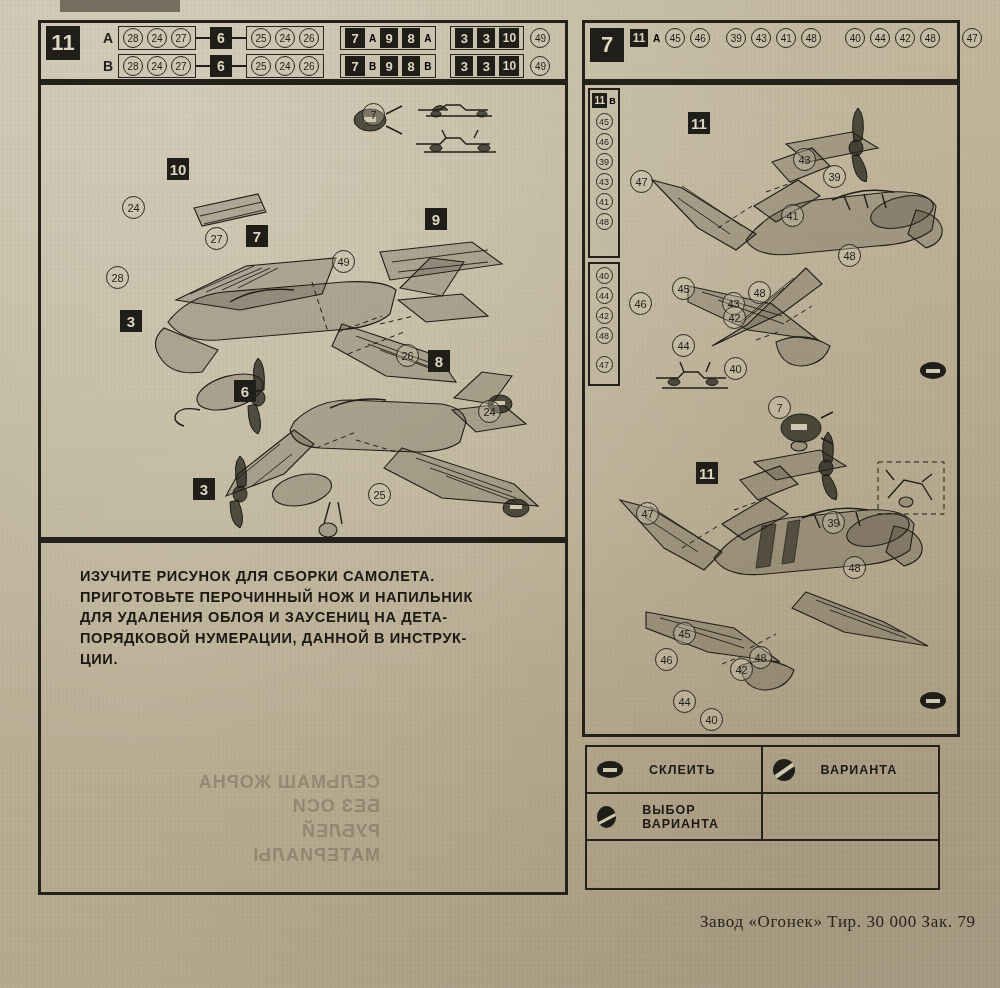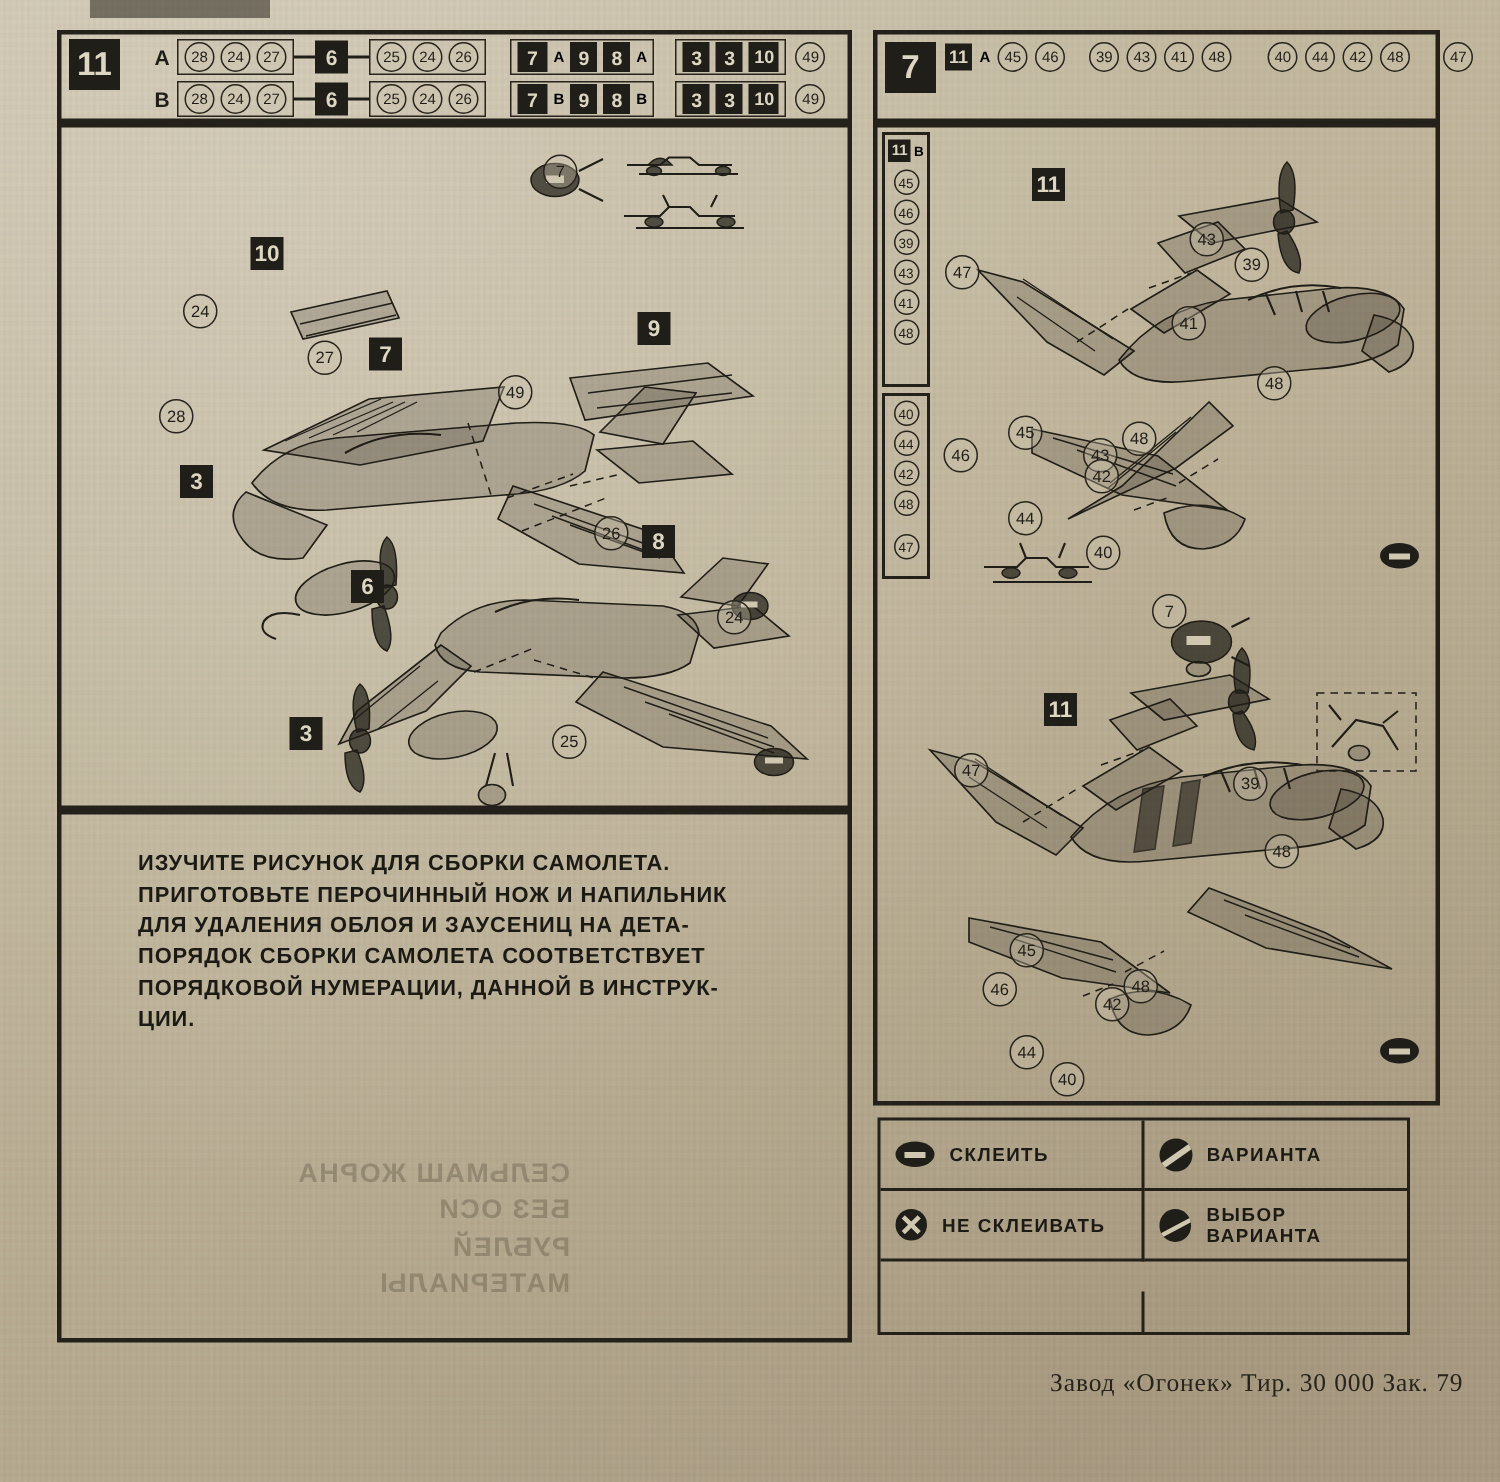--- a/index.html
+++ b/index.html
@@ -92,21 +92,21 @@
   .blk {
     background: #201e18;
     color: #ddd6c2;
     display:flex; align-items:center; justify-content:center;
     font-weight:bold;
   }
 
   
   #instructions {
     position: absolute;
-    left: 92px;
+    left: 80px;
     top: 566px;
     width: 470px;
     color: #1b1a15;
     font-family: "Liberation Sans", sans-serif;
     font-size: 14.6px;
     font-weight: bold;
     line-height: 1.42;
     letter-spacing: 0.6px;
   }
   #instructions p { margin: 0; }
@@ -122,21 +122,21 @@
     box-sizing: border-box;
     display: grid;
     grid-template-columns: 1fr 1fr;
     grid-template-rows: 1fr 1fr 1fr;
   }
   #legend .cell {
     border-right: 2px solid #232119;
     border-bottom: 2px solid #232119;
     display: flex;
     align-items: center;
-    gap: 10px;
+    gap: 26px;
     padding-left: 10px;
     box-sizing: border-box;
   }
   #legend .cell:nth-child(2n) { border-right: none; }
   #legend .cell:nth-child(n+5) { border-bottom: none; margin-top: 20px; }
   #legend .lbl {
     font-size: 12.5px;
     font-weight: bold;
     letter-spacing: 1px;
     color: #1b1a15;
@@ -471,21 +471,20 @@
 <div class="step-badge md" style="position:absolute; left:234px; top:380px;">6</div>
 <div class="step-badge md" style="position:absolute; left:428px; top:350px;">8</div>
 <div class="step-badge md" style="position:absolute; left:193px; top:478px;">3</div>
 
 <div class="circ m" style="position:absolute; left:362px; top:103px;">7</div>
 
 <div id="instructions">
   <p>ИЗУЧИТЕ  РИСУНОК  ДЛЯ  СБОРКИ  САМОЛЕТА.</p>
   <p>ПРИГОТОВЬТЕ ПЕРОЧИННЫЙ НОЖ И НАПИЛЬНИК</p>
   <p>ДЛЯ УДАЛЕНИЯ ОБЛОЯ И ЗАУСЕНИЦ НА ДЕТА-</p>
-  <p>ПОРЯДОК  СБОРКИ  САМОЛЕТА  СООТВЕТСТВУЕТ</p>
   <p>ПОРЯДКОВОЙ НУМЕРАЦИИ, ДАННОЙ В ИНСТРУК-</p>
   <p>ЦИИ.</p>
 </div>
 
 <div class="frame" style="left:582px; top:20px; width:378px; height:62px;"></div>
 <div class="frame" style="left:582px; top:82px; width:378px; height:655px;"></div>
 
 <div class="step-badge lg" style="position:absolute; left:590px; top:28px;">
   <span>7</span>
 </div>
@@ -655,24 +654,20 @@
 <div id="legend">
   <div class="cell">
     <span class="sym-glue"></span>
     <span class="lbl">СКЛЕИТЬ</span>
   </div>
   <div class="cell">
     <span class="sym-unsolder"></span>
     <span class="lbl">ВАРИАНТА</span>
   </div>
   <div class="cell">
-    <span class="sym-nglue"></span>
-    <span class="lbl">НЕ СКЛЕИВАТЬ</span>
-  </div>
-  <div class="cell">
     <span class="sym-variant"></span>
     <span class="lbl">ВЫБОР ВАРИАНТА</span>
   </div>
   <div class="cell">
     <span class="lbl"></span>
   </div>
 </div>
 
 <div id="footer">Завод  «Огонек»   Тир. 30 000    Зак.  79</div>
 

